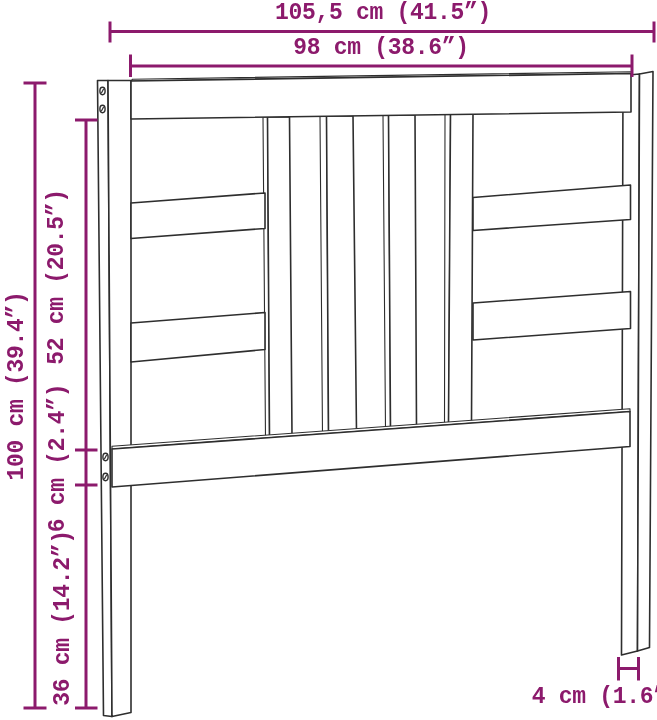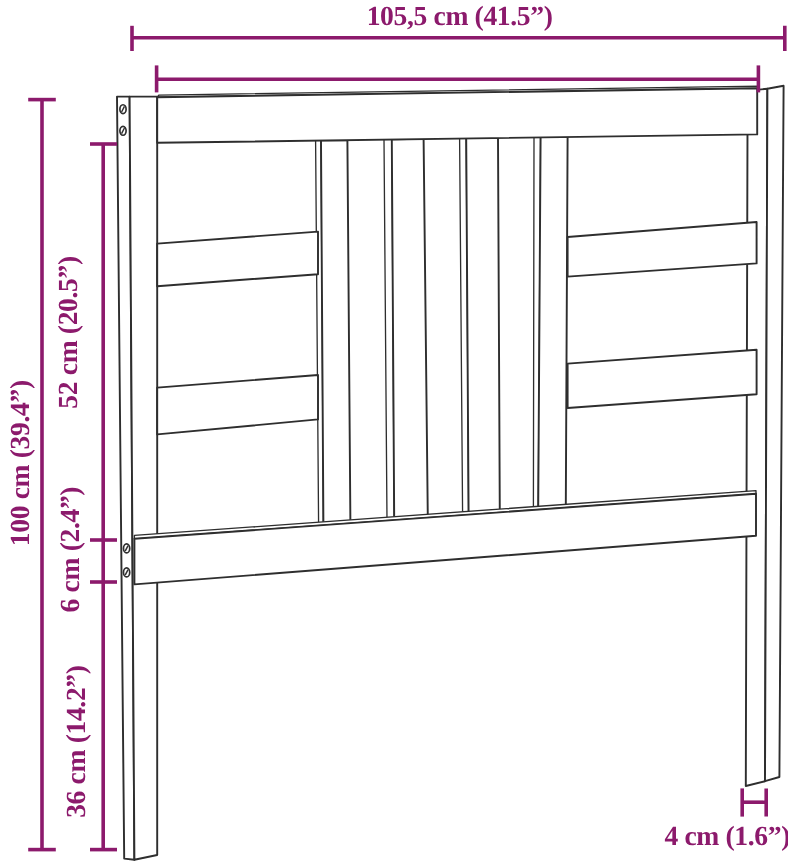--- a/index.html
+++ b/index.html
@@ -1,19 +1,19 @@
 <!DOCTYPE html>
 <html style="--dim: #8C1A6C; --line: #2E2E2E; --bg: #FFFFFF;"><head>
 <meta charset="utf-8">
 <style>
   html,body { margin:0; padding:0; background:#e8e8e8; }
   .stage {
     position:relative; width:657px; height:720px;
     background: var(--bg, #fff);
-    font-family: Liberation Serif, serif;
+    font-family: Liberation Mono, monospace;
     overflow:hidden;
   }
   .stage svg { position:absolute; left:0; top:0; }
   
   .ln   { fill:#ffffff; stroke:var(--line,#2e2e2e); stroke-width:1.6; stroke-linejoin:round; }
   .ln-thin { fill:#ffffff; stroke:var(--line,#2e2e2e); stroke-width:1.1; stroke-linejoin:round; }
   .hole { fill:#ffffff; stroke:var(--line,#2e2e2e); stroke-width:1.4; }
   .hole-slash { stroke:var(--line,#2e2e2e); stroke-width:1.2; }
   
   .dim  { stroke:var(--dim,#8c1a6c); stroke-width:3; fill:none; }
@@ -113,20 +113,21 @@
       <g>
         <line class="dim" x1="618.5" y1="668.5" x2="638.5" y2="668.5"></line>
         <line class="dim" x1="618.5" y1="657" x2="618.5" y2="680.5"></line>
         <line class="dim" x1="638.5" y1="657" x2="638.5" y2="680.5"></line>
       </g>
     </g>
   </svg>
 
   <div class="dim-label hor" style="left:383px; top:13px;">105,5 cm (41.5”)</div>
 
+  <div class="dim-label hor" style="left:381px; top:48px;">98 cm (38.6”)</div>
 
   <div class="dim-label rot" style="left:17px; top:386px;">100 cm (39.4”)</div>
 
   <div class="dim-label rot" style="left:57px; top:277px;">52 cm (20.5”)</div>
 
   <div class="dim-label rot" style="left:58px; top:458px;">6 cm (2.4”)</div>
 
   <div class="dim-label rot" style="left:63px; top:618px;">36 cm (14.2”)</div>
 
   <div class="dim-label hor" style="left:606px; top:697px;">4 cm (1.6”)</div>

